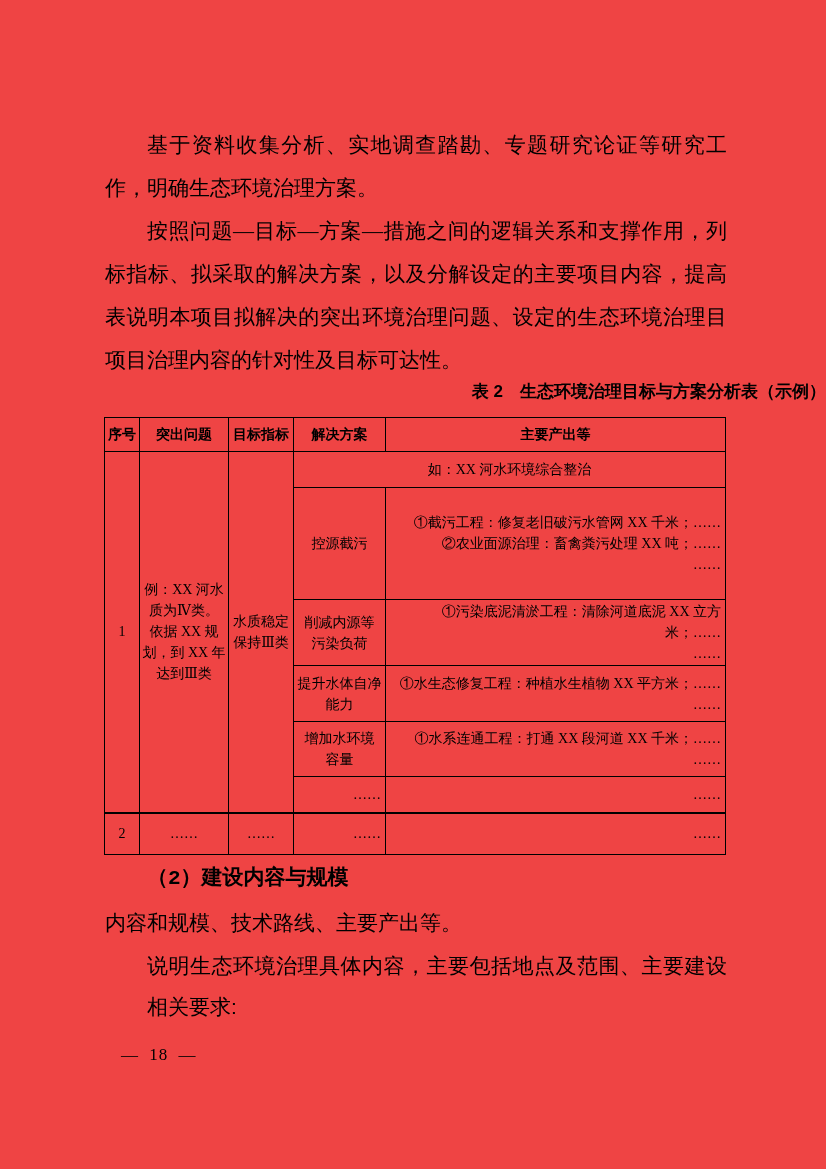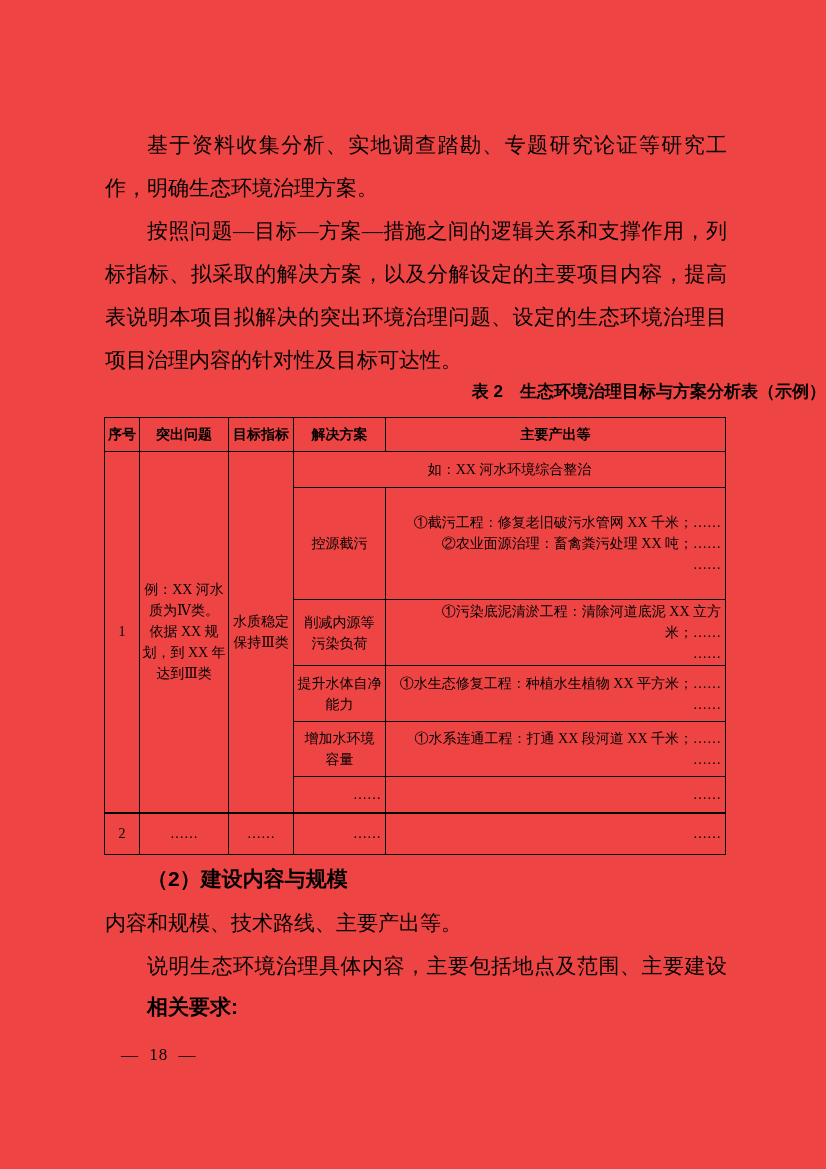--- a/index.html
+++ b/index.html
@@ -32,27 +32,27 @@
   table.analysis th{
     font-family:"Liberation Sans","DejaVu Sans",sans-serif;
     font-weight:bold;text-align:center;
   }
   .cell-center{text-align:center;}
   .cell-left{text-align:right;padding-left:6px !important;padding-right:4px !important;}
   .preline{white-space:pre-line;}
   tr.sep td{border-top:2px solid #000;}
   .h2{
     position:absolute;left:105px;top:857px;width:622px;padding-left:42px;
-    font-family:Liberation Sans, sans-serif;
+    font-family:Liberation Mono, monospace;
     font-weight:bold;font-size:21px;line-height:43px;box-sizing:border-box;
   }
   .req{
     position:absolute;left:105px;top:985px;width:622px;padding-left:42px;
     font-family:"Liberation Sans","DejaVu Sans",sans-serif;
-    font-weight:bold;font-size:21px;line-height:43px;box-sizing:border-box;
+    font-weight:normal;font-size:21px;line-height:43px;box-sizing:border-box;
   }
   .footer{
     position:absolute;left:105px;top:1042px;
     font-size:17px;line-height:26px;word-spacing:5px;letter-spacing:1px;margin-left:16px;
   }
 </style>
 </head>
 <body>
 
 <div class="page">

